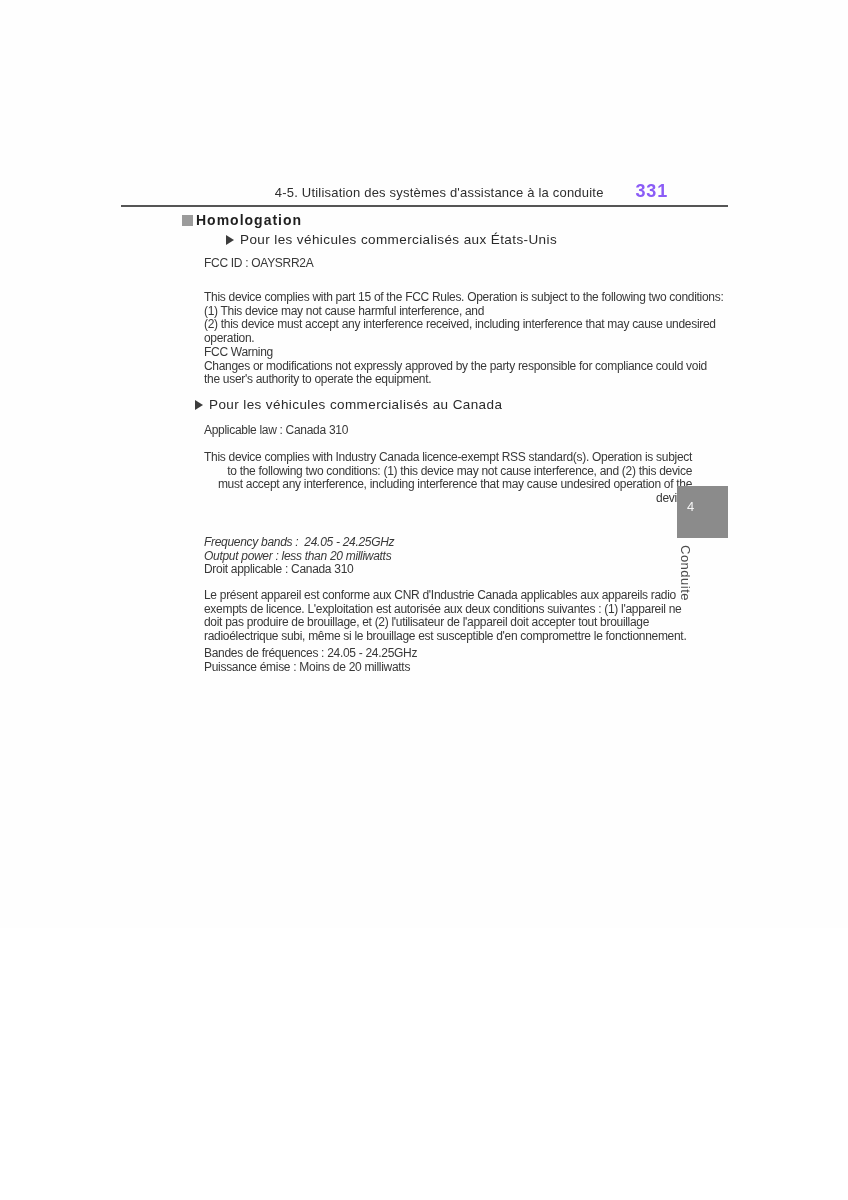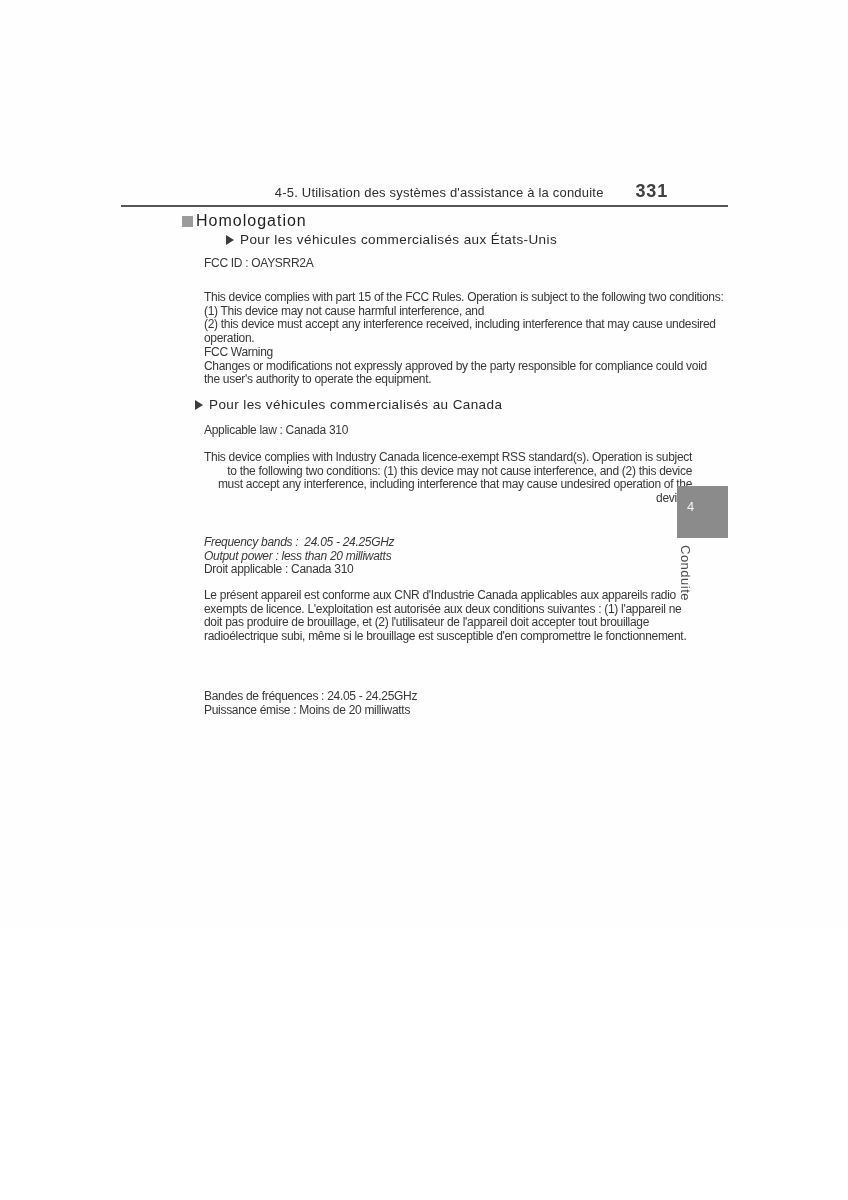--- a/index.html
+++ b/index.html
@@ -32,40 +32,40 @@
   }
   .section-title {
     font-size: 13px;
     letter-spacing: 0.2px;
     color: #2e2e2e;
   }
   .page-number {
     font-size: 18px;
     font-weight: bold;
     letter-spacing: 0.8px;
-    color: #404040;
+    color: #8b5cf6;
   }
   .header-rule {
     position: absolute;
     left: 121px;
     top: 205px;
     width: 607px;
     height: 2px;
     background: #555555;
   }
 
   
   .h2 {
     position: absolute;
     left: 182px;
     top: 212px;
     display: flex;
     align-items: center;
-    font-size: 16px;
-    font-weight: normal;
+    font-size: 14px;
+    font-weight: bold;
     letter-spacing: 1px;
     color: #1f1f1f;
     white-space: nowrap;
   }
   .sq {
     display: inline-block;
     width: 11px;
     height: 11px;
     background: #9b9b9b;
     margin-right: 3px;
@@ -105,21 +105,21 @@
     color: #383838;
   }
   .pos-fccid    { top: 257px; }
   .pos-p1       { top: 291px; }
   .pos-warning  { top: 346px; }
   .pos-law-en   { top: 424px; }
   .pos-p2       { top: 451px; text-align: right; }
   .pos-specs-en { top: 536px; font-style: italic; }
   .pos-law-fr   { top: 563px; }
   .pos-p3       { top: 589px; }
-  .pos-specs-fr { top: 690px; }
+  .pos-specs-fr { top: 647px; }
 
   
   .tab-square {
     position: absolute;
     left: 677px;
     top: 486px;
     width: 51px;
     height: 52px;
     background: #8b8b8b;
     color: #f5f5f5;

